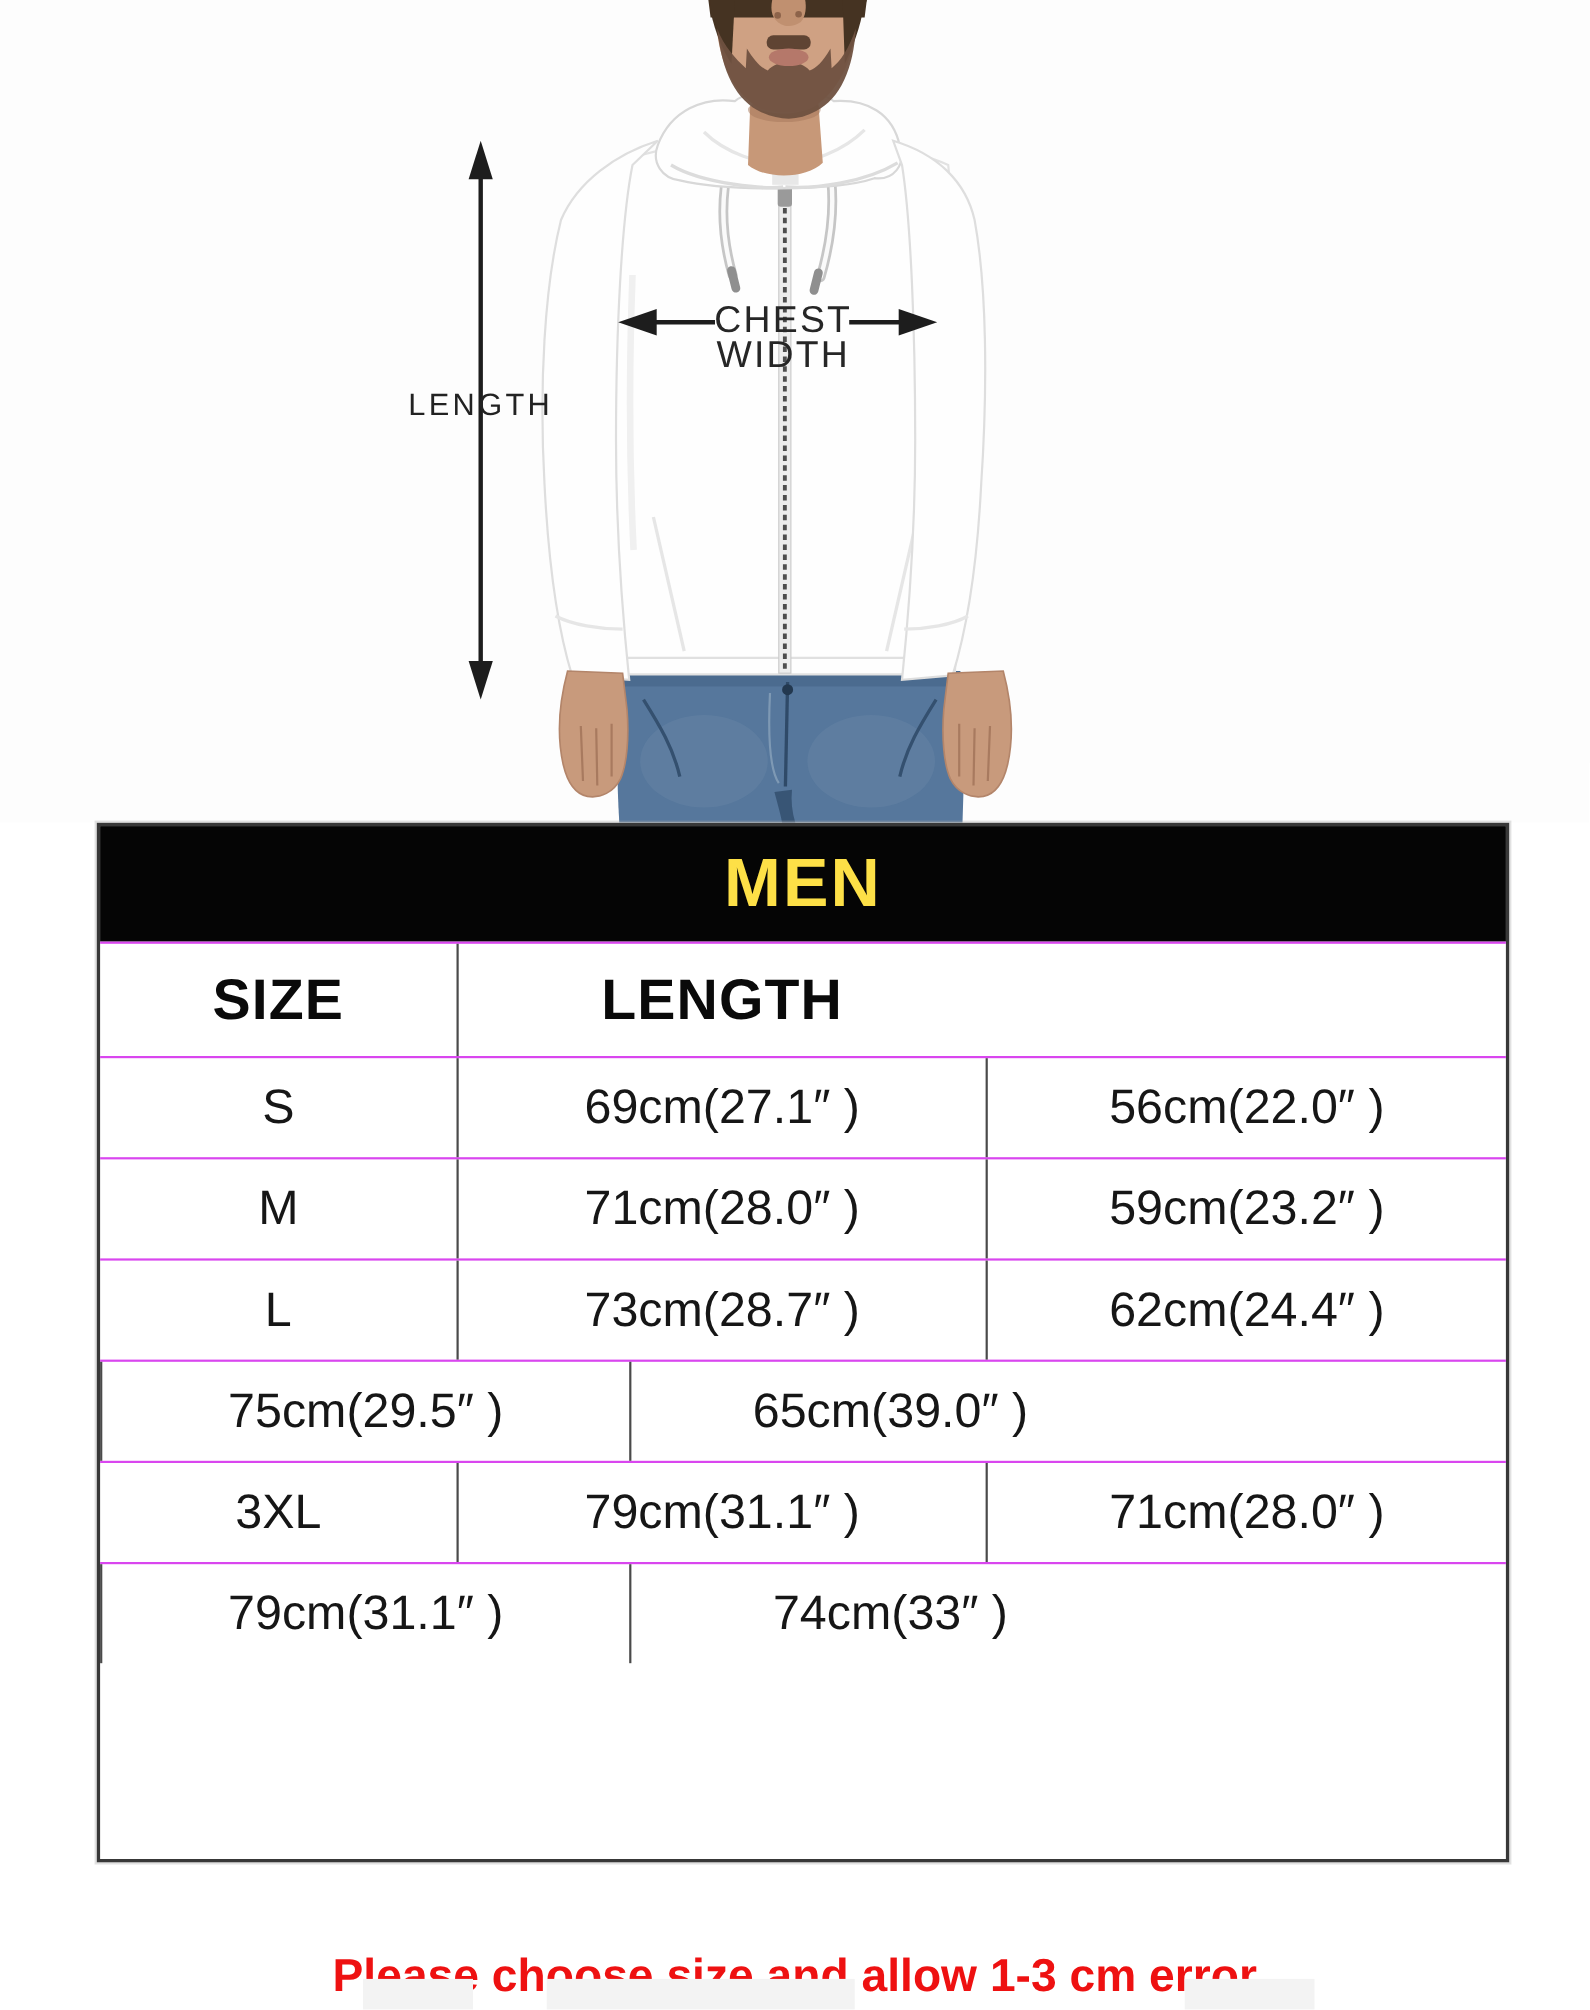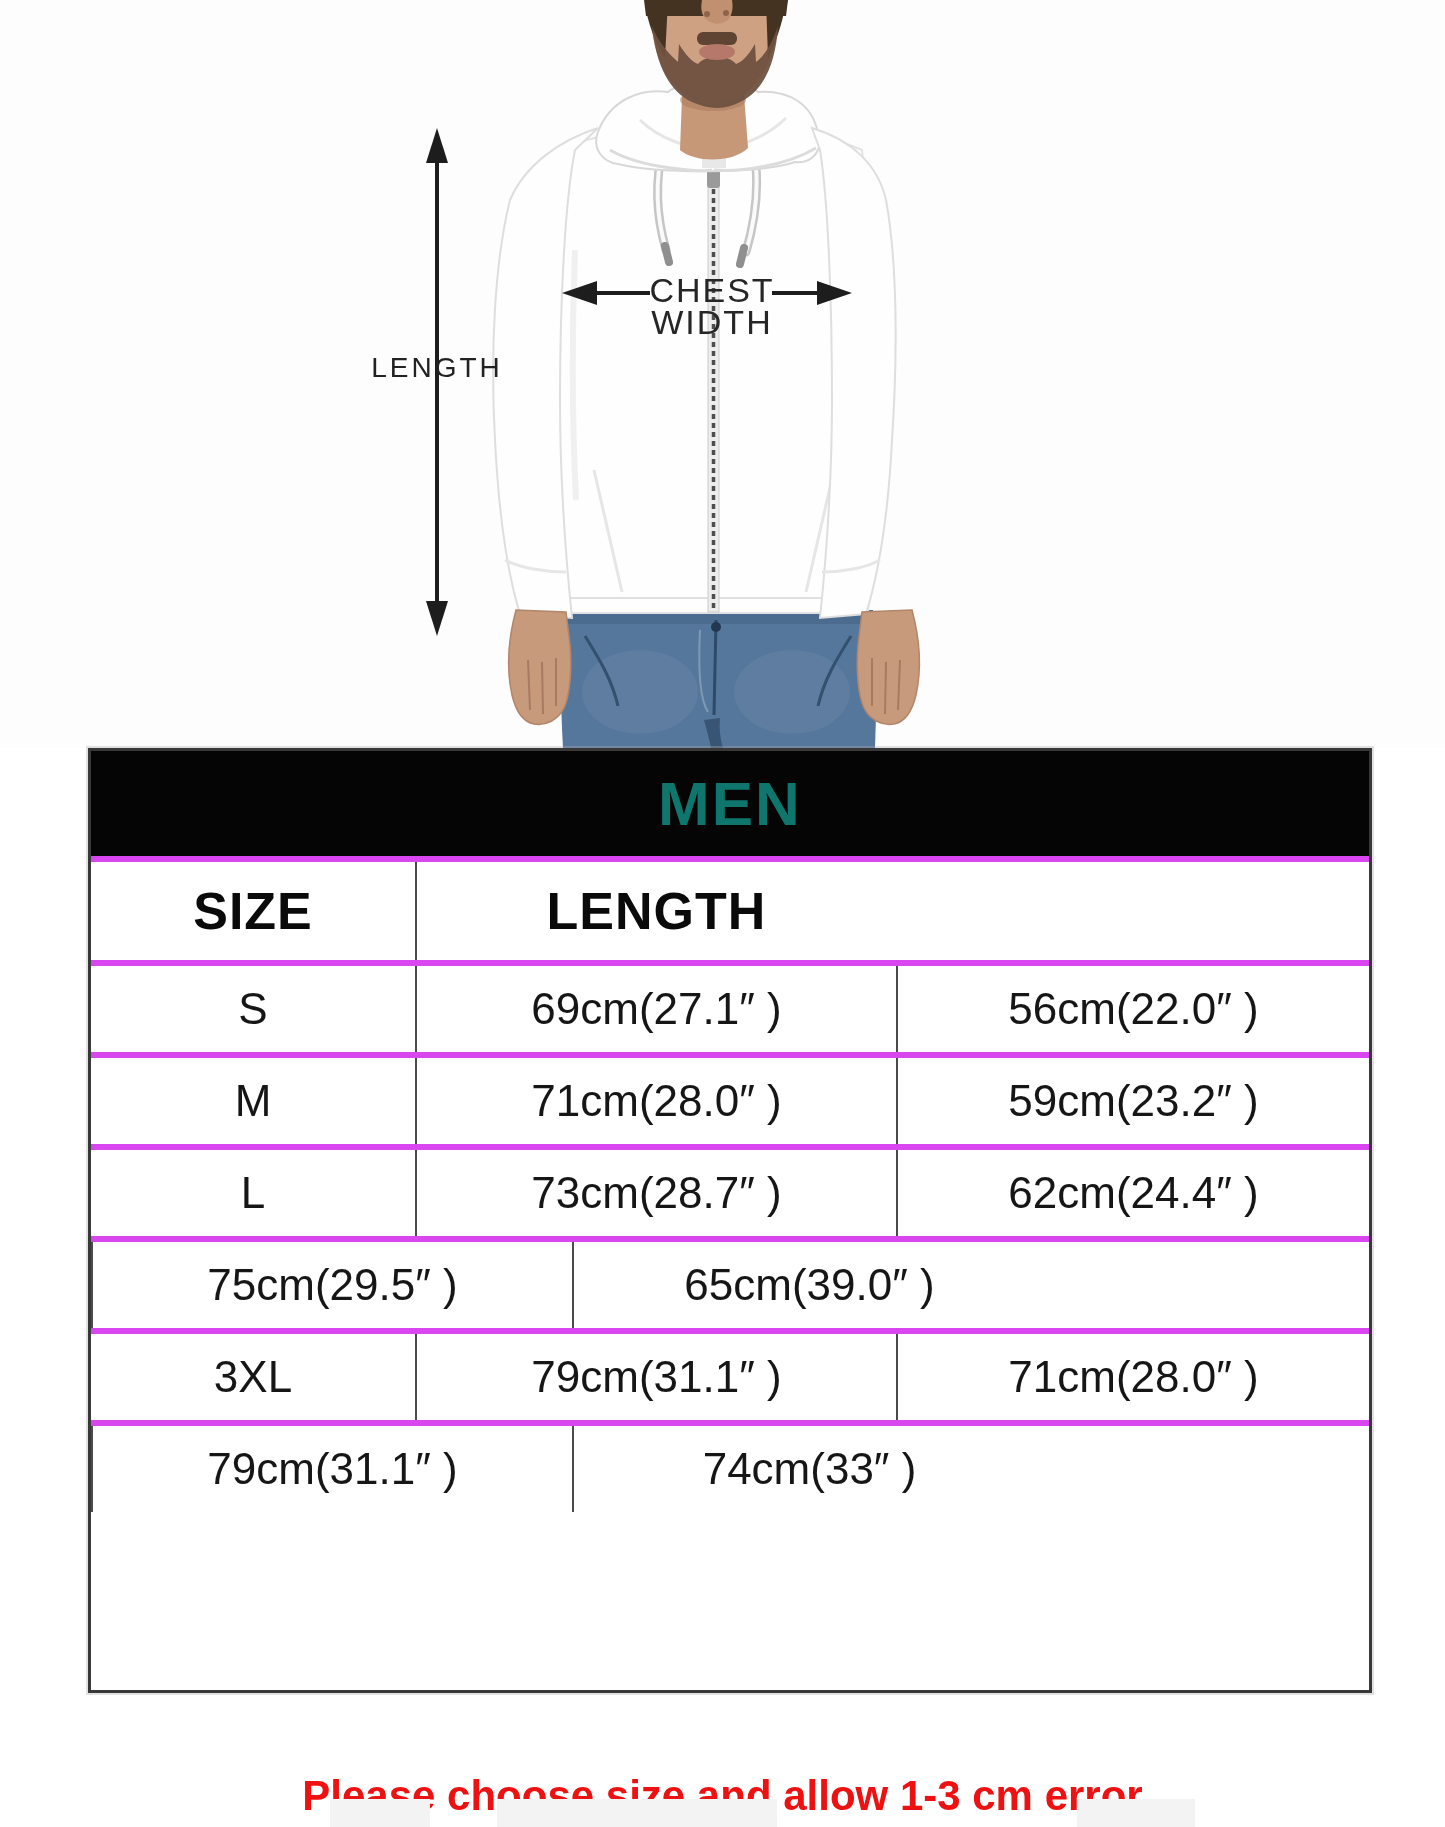--- a/index.html
+++ b/index.html
@@ -6,21 +6,21 @@
   #page{position:relative;width:1445px;height:1827px;background:#ffffff;overflow:hidden;
         font-family:"Liberation Sans",sans-serif;}
   
   #photo{position:absolute;left:0;top:0;width:1445px;height:748px;}
   
   #size-table{position:absolute;left:88px;top:748px;width:1284px;height:945px;
               box-sizing:border-box;border:3px solid #383838;background:#ffffff;
               box-shadow:0 0 0 2px rgba(170,170,170,.35);}
   #men-bar{height:105px;background:#050505;display:flex;align-items:center;justify-content:center;}
   #men-bar span{color:#ffffff;font-size:62px;font-weight:700;letter-spacing:2px;}
-  .t-row{display:flex;width:100%;box-sizing:border-box;border-top:6px solid #d946ef;}
+  .t-row{display:flex;width:100%;box-sizing:border-box;border-top:2px solid #d946ef;}
   .t-row.header{height:104px;}
   .t-row.data{height:92px;}
   .t-cell{box-sizing:border-box;display:flex;align-items:center;justify-content:center;
           color:#161616;}
   .t-cell.c0{width:324px;}
   .t-cell.c1{width:481px;border-left:2px solid #4a4a4a;}
   .t-cell.c2{width:473px;border-left:2px solid #4a4a4a;}
   .t-row.header .t-cell{font-weight:700;font-size:52px;letter-spacing:1px;color:#0a0a0a;}
   .t-row.data .t-cell{font-weight:400;font-size:44px;}
   
@@ -127,21 +127,21 @@
       <line x1="772" y1="293" x2="820" y2="293" stroke="#1d1d1d" stroke-width="4"></line>
       <polygon points="562,293 597,281 597,305" fill="#1d1d1d"></polygon>
       <polygon points="852,293 817,281 817,305" fill="#1d1d1d"></polygon>
     </g>
     <text x="712" y="302" text-anchor="middle" font-size="34" letter-spacing="2" fill="#262626">CHEST</text>
     <text x="712" y="334" text-anchor="middle" font-size="34" letter-spacing="2" fill="#262626">WIDTH</text>
   </svg>
 
   <div id="size-table">
     <div id="men-bar" style="background: rgb(5, 5, 5);">
-      <span style="color: #0f766e;">MEN</span>
+      <span style="color: #fde047;">MEN</span>
     </div>
     <div class="t-row header">
       <div class="t-cell c0">SIZE</div>
       <div class="t-cell c1">LENGTH</div>
     </div>
     <div>
     <div class="t-row data">
       <div class="t-cell c0">S</div>
       <div class="t-cell c1">69cm(27.1″ )</div>
       <div class="t-cell c2">56cm(22.0″ )</div>

